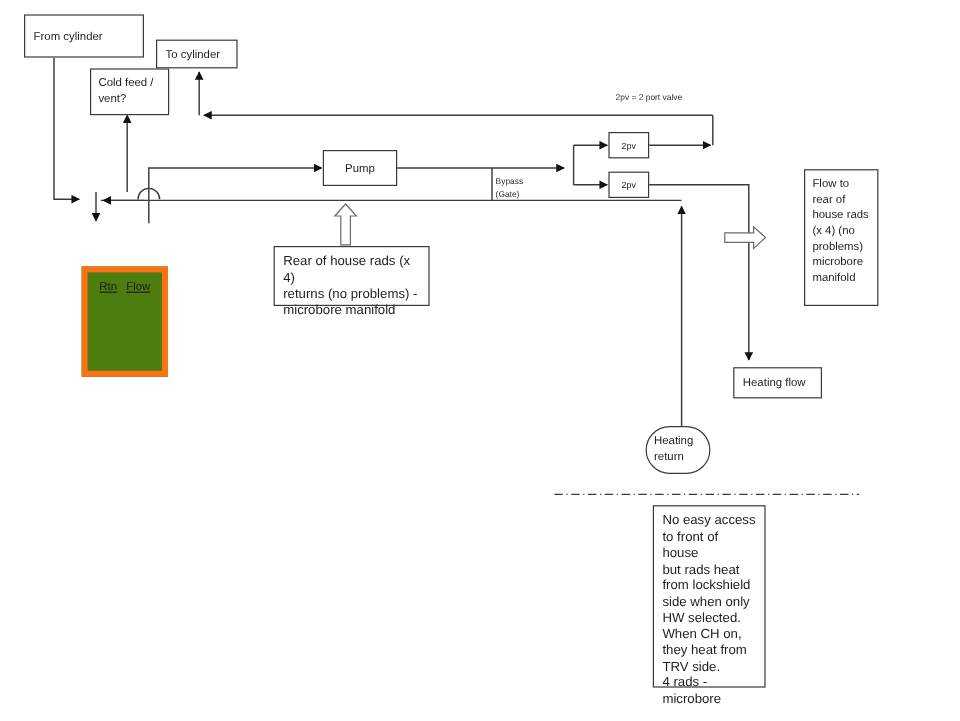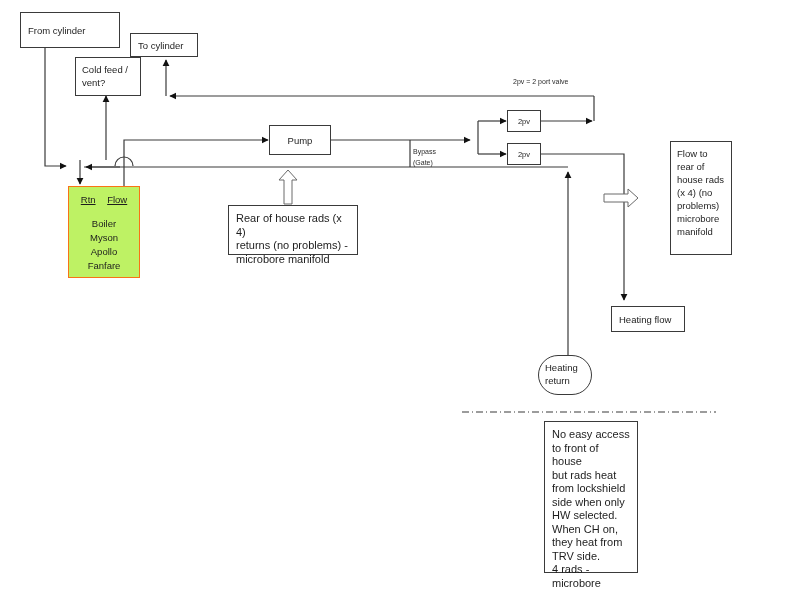--- a/index.html
+++ b/index.html
@@ -53,23 +53,24 @@
     position: absolute;
     color: #2b2b2b;
     font-size: 7px;
     line-height: 11px;
     z-index: 4;
     white-space: pre-line;
   }
   .boiler-box {
     position: absolute;
     box-sizing: border-box;
-    border: 1px solid #f97316;
-    background: #bef264;
+    border: 5px solid #f97316;
+    background: #4d7c0f;
     z-index: 3;
+    margin-top: 36px;
   }
   .boiler-ports {
     display: flex;
     justify-content: space-around;
     padding: 7px 6px 0 6px;
     font-size: 9.5px;
     color: #1d1d1d;
   }
   .boiler-ports span {
     text-decoration: underline;
@@ -191,24 +192,20 @@
 they heat from
 TRV side.
 4 rads -
 microbore</div>
 
   <div class="boiler-box" style="left:68px; top:186px; width:72px; height:92px;">
     <div class="boiler-ports">
       <span>Rtn</span>
       <span>Flow</span>
     </div>
-    <div class="boiler-body">Boiler
-Myson
-Apollo
-Fanfare</div>
   </div>
 
   <div class="plainlabel" style="left:513px; top:76px;">2pv = 2 port valve</div>
 
   <div class="plainlabel" style="left:413px; top:146px;">Bypass
 (Gate)</div>
 
 </div>
 
 </body></html>

